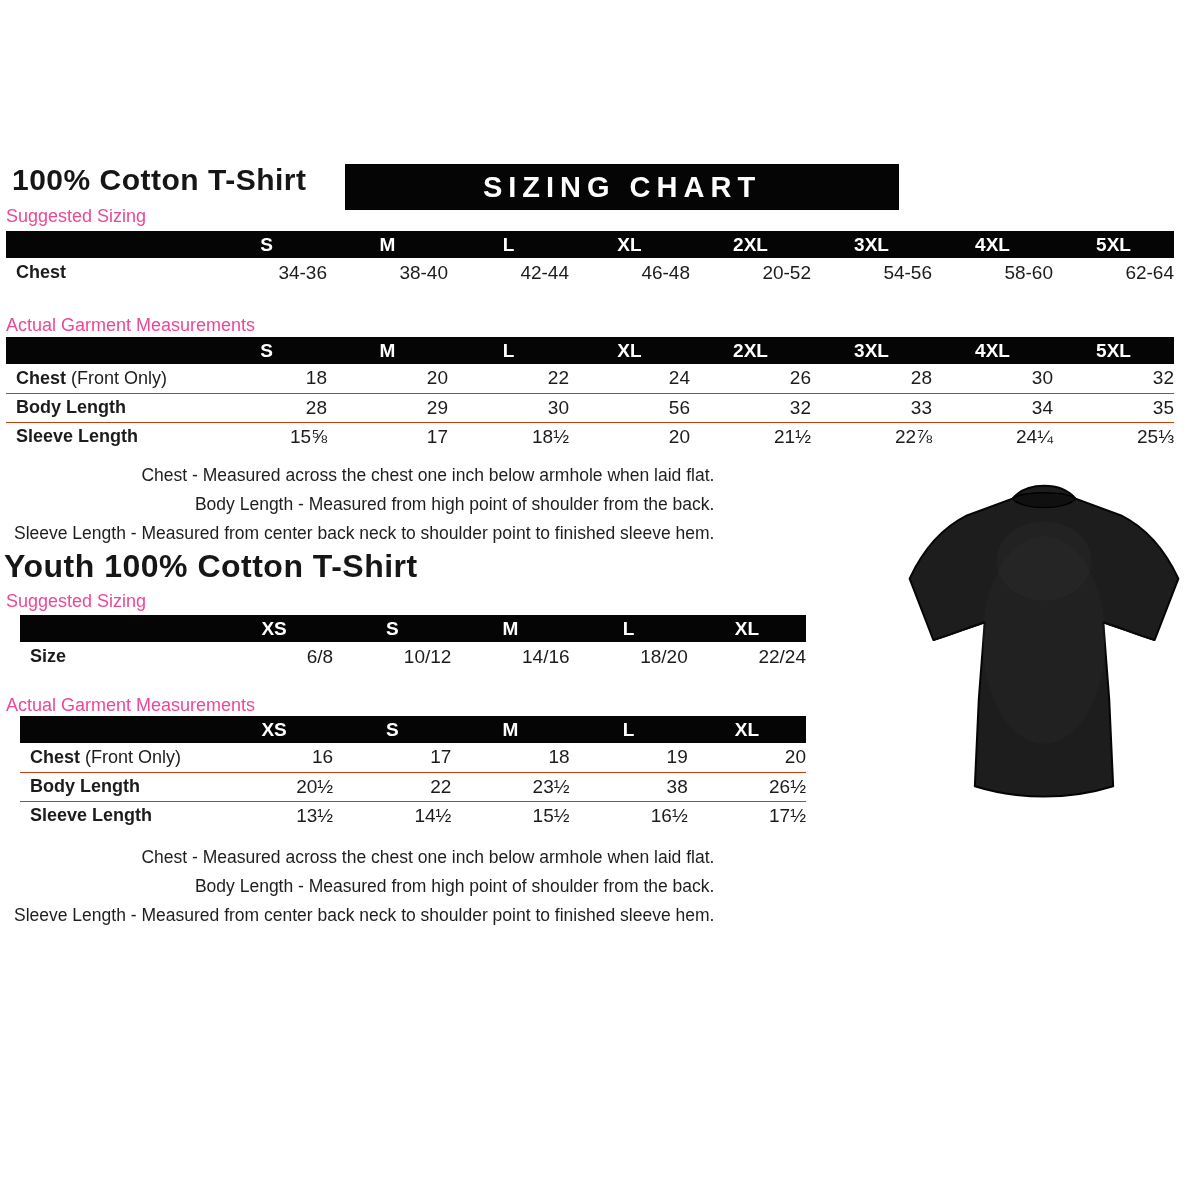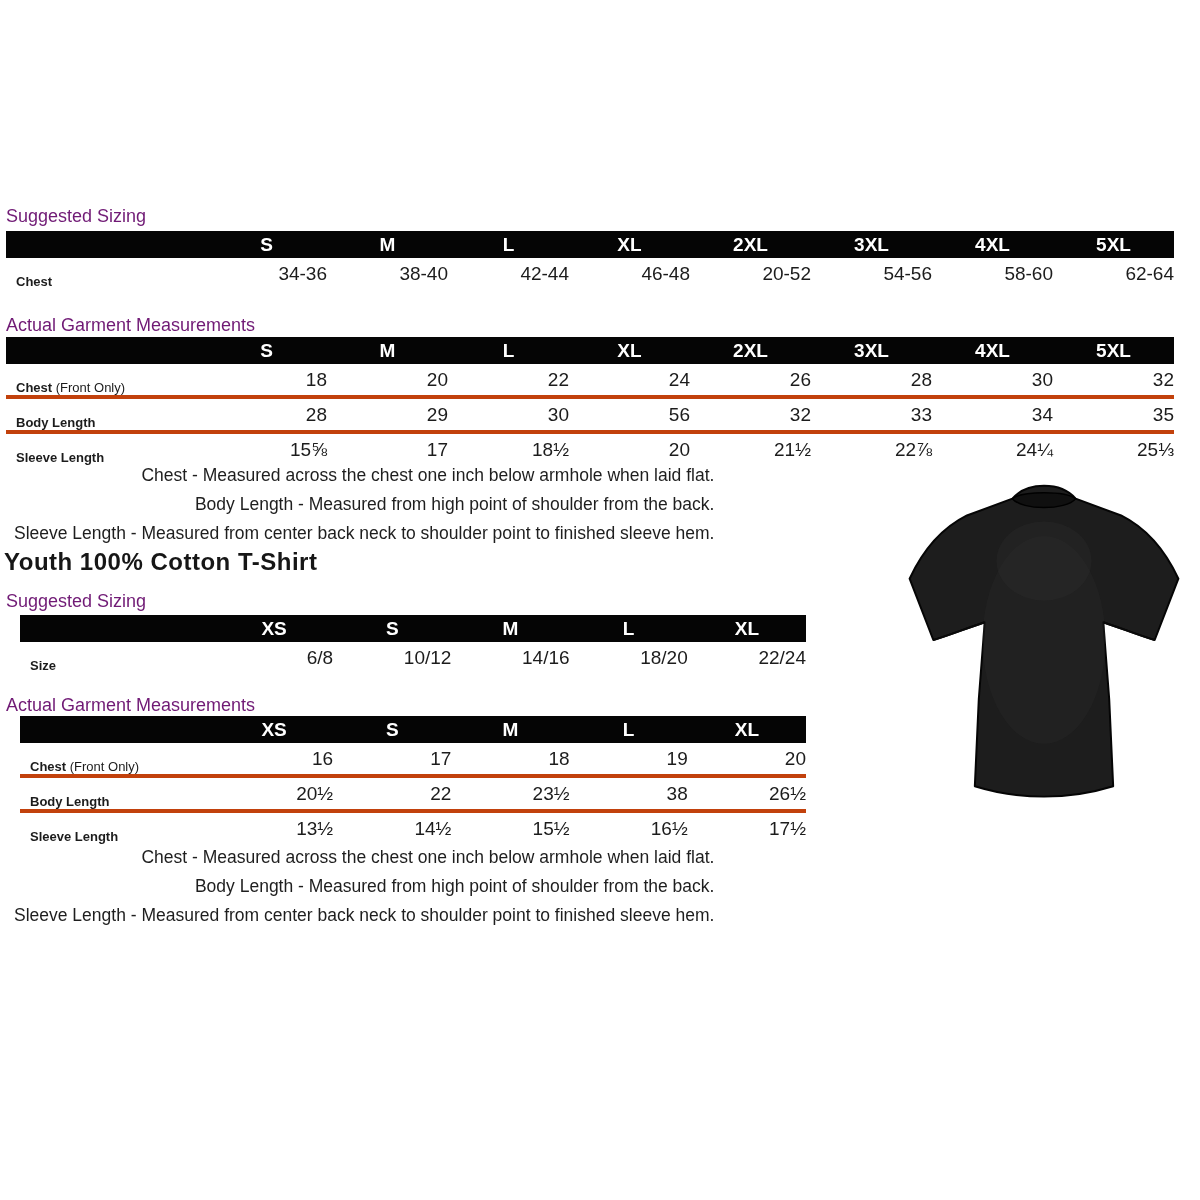--- a/index.html
+++ b/index.html
@@ -15,21 +15,21 @@
   }
   .banner {
     position:absolute; left:345px; top:164px; width:552px; height:44px;
     background:#050505; border:1px solid #000;
     display:flex; align-items:center; justify-content:center;
   }
   .banner span {
     color:#fff; font-weight:bold; font-size:29px; letter-spacing:6px;
   }
 
-  .section-label { position:absolute; font-size:18px; color:#701a75; }
+  .section-label { position:absolute; font-size:18px; color:#ec4899; }
   .sl-1 { left:6px;  top:206px; }
   .sl-2 { left:6px;  top:315px; }
   .sl-3 { left:6px;  top:591px; }
   .sl-4 { left:6px;  top:695px; }
 
   table.sz {
     position:absolute; border-collapse:collapse; table-layout:fixed;
     font-size:19px; color:#1c1c1c;
   }
   table.adult { left:6px; width:1168px; }
@@ -37,46 +37,50 @@
   .t1 { top:231px; }
   .t2 { top:337px; }
   .t3 { top:615px; }
   .t4 { top:716px; }
 
   table.sz thead th {
     background:#050505; color:#ffffff; font-weight:bold; font-size:19px;
     height:27px; text-align:center; padding:0;
   }
   table.sz tbody tr { height:29px; }
-  table.sz tbody tr + tr { border-top:4px solid #c2410c; }
+  table.sz tbody tr + tr { border-top:1px solid #c2410c; }
   table.sz tbody th {
-    text-align:left; padding:16px 0 0 10px; font-weight:bold; font-size:13px;
+    text-align:left; padding:0 0 0 10px; font-weight:bold; font-size:18px;
     white-space:nowrap;
   }
   table.sz tbody th .sfx { font-weight:normal; }
   table.sz tbody td { text-align:right; padding:0; }
 
   .notes { position:absolute; font-size:17.5px; line-height:29px; color:#1e1e1e;text-align:right; }
   .n1 { left:14px; top:461px; }
   .n2 { left:14px; top:843px; }
 
   .youth-title {
     position:absolute; left:4px; top:548px;
-    font-size:24px; font-weight:600; color:#161616; letter-spacing:0.5px;
+    font-size:32px; font-weight:600; color:#161616; letter-spacing:0.5px;
   }
 
   .tshirt { position:absolute; left:893px; top:472px; width:302px; height:336px; }
   .tshirt svg { display:block; width:100%; height:100%; }
 </style>
 </head>
 <body>
 
 <div class="canvas">
 
-
+  <div class="page-title">100% Cotton T-Shirt</div>
+
+  <div class="banner">
+    <span>SIZING CHART</span>
+  </div>
 
   <div class="section-label sl-1">Suggested Sizing</div>
   <table class="sz adult t1">
       <colgroup>
         <col style="width: 200px;">
         <col>
         <col>
         <col>
         <col>
         <col>

